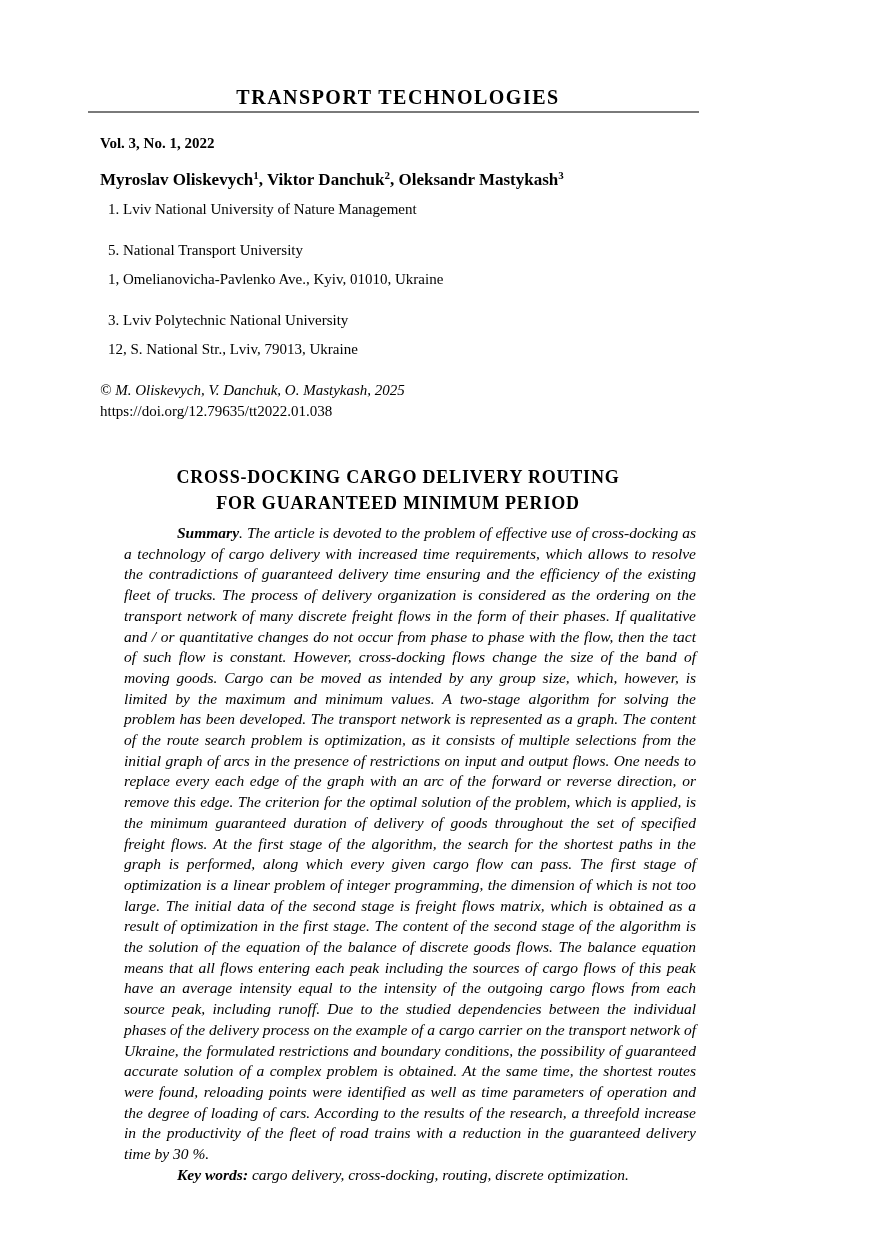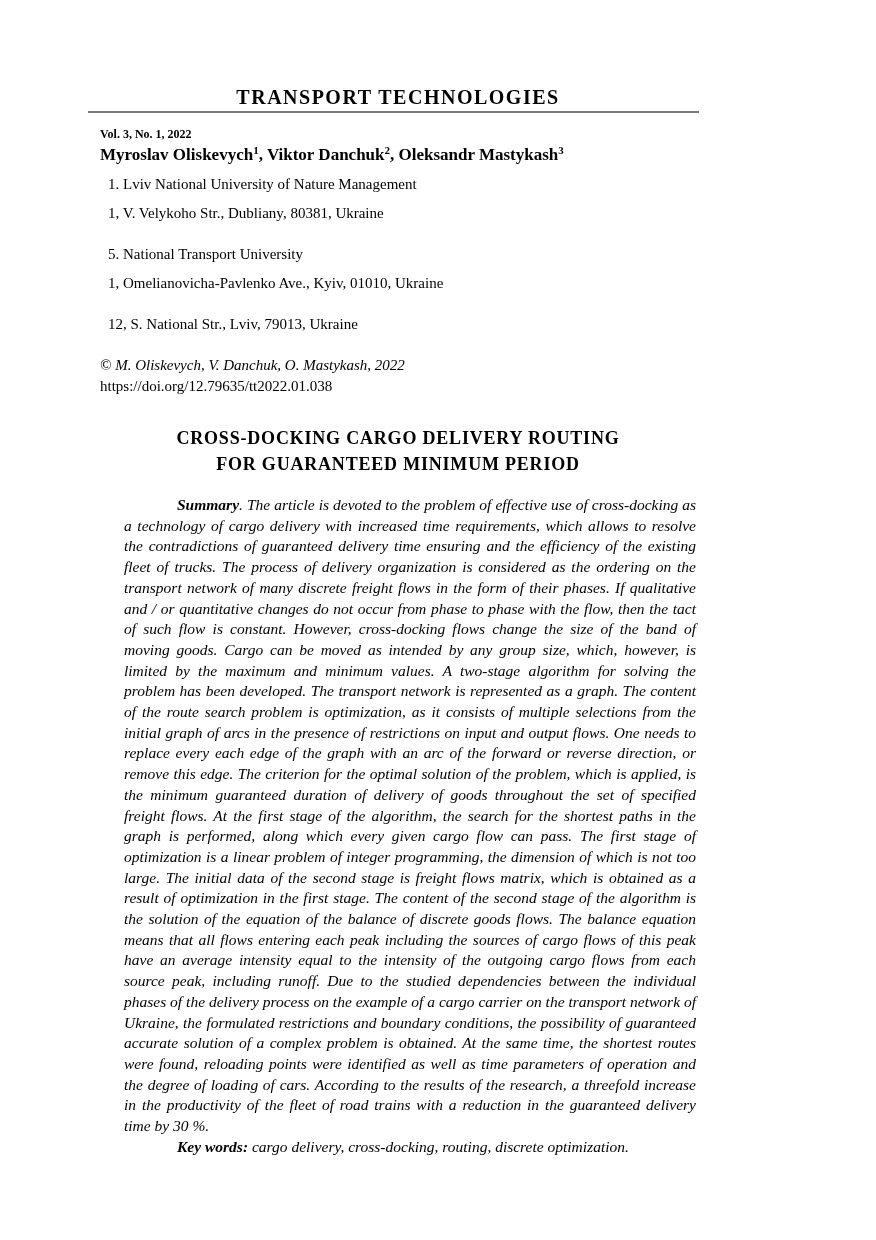--- a/index.html
+++ b/index.html
@@ -22,26 +22,27 @@
     font-size: 20px;
     letter-spacing: 1.5px;
     line-height: 23px;
   }
   .header-rule {
     border: none;
     border-top: 2px solid #7a7a7a;
     margin: 2px -3px 0 -12px; 
   }
   .issue-info {
-    margin-top: 11px;
+    margin-top: 20px;
     font-weight: bold;
-    font-size: 12px;
+    font-size: 15px;
     line-height: 20px;
   }
   .authors-line {
+    margin-top: 16px;
     font-weight: bold;
     font-size: 17px;
     line-height: 22px;
   }
   .authors-line sup {
     font-size: 11px;
     line-height: 0;
     vertical-align: 6px;
     font-weight: bold;
   }
@@ -54,29 +55,29 @@
   .copyright-line {
     font-style: italic;
     font-size: 15px;
     line-height: 21px;
   }
   .doi-line {
     font-size: 15px;
     line-height: 21px;
   }
   .article-title {
-    margin-top: 28px;
+    margin-top: 42px;
     text-align: center;
     font-weight: bold;
     font-size: 18px;
     line-height: 26px;
     letter-spacing: 0.8px;
   }
   .summary-paragraph {
-    margin-top: 18px;
+    margin-top: 7px;
     margin-left: 24px;
     font-style: italic;
     font-size: 15.5px;
     line-height: 20.7px;
     text-align: justify;
     text-indent: 53px;
   }
   .summary-paragraph .lead-label,
   .keywords-paragraph .lead-label {
     font-weight: bold;
@@ -99,34 +100,34 @@
     <header>
       <div class="journal-title">TRANSPORT TECHNOLOGIES</div>
       <hr class="header-rule">
       <div class="issue-info">Vol. 3, No. 1, 2022</div>
     </header>
 
     <p class="authors-line"><span>Myroslav Oliskevych</span><sup>1</sup><span>, </span><span>Viktor Danchuk</span><sup>2</sup><span>, </span><span>Oleksandr Mastykash</span><sup>3</sup></p>
 
     <div class="aff">
       <p>1. Lviv National University of Nature Management</p>
-      <p>1, V. Velykoho Str., Dubliany, 80381, Ukraine</p>
     </div>
 
     <div class="aff">
       <p>5. National Transport University</p>
       <p>1, Omelianovicha-Pavlenko Ave., Kyiv, 01010, Ukraine</p>
     </div>
 
     <div class="aff">
+      <p>3. Lviv Polytechnic National University</p>
       <p>12, S. National Str., Lviv, 79013, Ukraine</p>
     </div>
 
     <div>
-      <p class="copyright-line">© M. Oliskevych, V. Danchuk, O. Mastykash, 2022</p>
+      <p class="copyright-line">© M. Oliskevych, V. Danchuk, O. Mastykash, 2025</p>
       <p class="doi-line">https://doi.org/12.79635/tt2022.01.038</p>
     </div>
 
     <h1 class="article-title">
       <div>CROSS-DOCKING CARGO DELIVERY ROUTING</div>
       <div>FOR GUARANTEED MINIMUM PERIOD</div>
     </h1>
 
     <p class="summary-paragraph"><span class="lead-label">Summary</span><span>. The article is devoted to the problem of effective use of cross-docking as a technology of cargo delivery with increased time requirements, which allows to resolve the contradictions of guaranteed delivery time ensuring and the efficiency of the existing fleet of trucks. The process of delivery organization is considered as the ordering on the transport network of many discrete freight flows in the form of their phases. If qualitative and / or quantitative changes do not occur from phase to phase with the flow, then the tact of such flow is constant. However, cross-docking flows change the size of the band of moving goods. Cargo can be moved as intended by any group size, which, however, is limited by the maximum and minimum values. A two-stage algorithm for solving the problem has been developed. The transport network is represented as a graph. The content of the route search problem is optimization, as it consists of multiple selections from the initial graph of arcs in the presence of restrictions on input and output flows. One needs to replace every each edge of the graph with an arc of the forward or reverse direction, or remove this edge. The criterion for the optimal solution of the problem, which is applied, is the minimum guaranteed duration of delivery of goods throughout the set of specified freight flows. At the first stage of the algorithm, the search for the shortest paths in the graph is performed, along which every given cargo flow can pass. The first stage of optimization is a linear problem of integer programming, the dimension of which is not too large. The initial data of the second stage is freight flows matrix, which is obtained as a result of optimization in the first stage. The content of the second stage of the algorithm is the solution of the equation of the balance of discrete goods flows. The balance equation means that all flows entering each peak including the sources of cargo flows of this peak have an average intensity equal to the intensity of the outgoing cargo flows from each source peak, including runoff. Due to the studied dependencies between the individual phases of the delivery process on the example of a cargo carrier on the transport network of Ukraine, the formulated restrictions and boundary conditions, the possibility of guaranteed accurate solution of a complex problem is obtained. At the same time, the shortest routes were found, reloading points were identified as well as time parameters of operation and the degree of loading of cars. According to the results of the research, a threefold increase in the productivity of the fleet of road trains with a reduction in the guaranteed delivery time by 30 %.</span></p>
 

